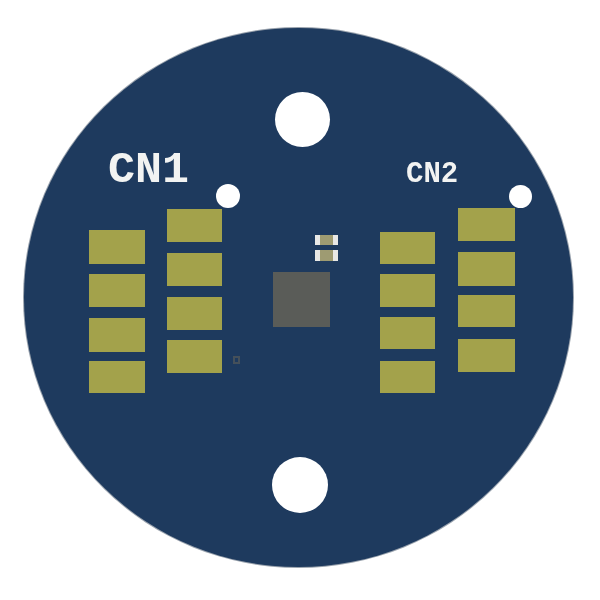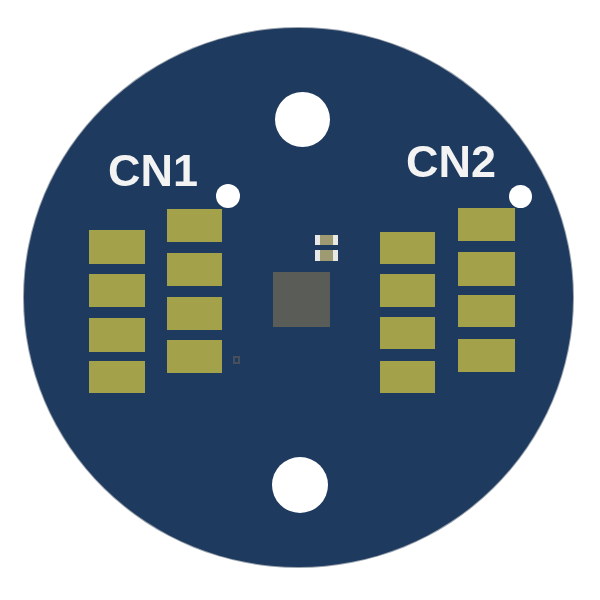--- a/index.html
+++ b/index.html
@@ -2,29 +2,29 @@
 <html style="--bg: #ffffff; --board: #1e3a5e; --pad: #a3a24b; --silk: #f2f3f2; --hole: #ffffff; --ic: #5a5c58; --pbody: #9e9b72; --term: #e8e8e6; --fid: #45505a;"><head>
 <meta charset="utf-8">
 <style>
   :root{
     --bg:#ffffff; --board:#1e3a5e; --pad:#a3a24b; --silk:#f2f3f2; --hole:#ffffff;
     --ic:#5a5c58; --pbody:#9e9b72; --term:#e8e8e6; --fid:#45505a;
   }
   html,body{margin:0;padding:0;}
   body{width:600px;height:600px;overflow:hidden;background:var(--bg);}
   .stage{position:relative;width:600px;height:600px;background:var(--bg);
-         font-family:Liberation Sans, sans-serif;}
+         font-family:Liberation Mono, monospace;}
   .board{position:absolute;left:24px;top:28px;width:549px;height:539px;border-radius:50%;
          background:var(--board);box-shadow:0 0 0 1px rgba(70,85,105,0.55);}
   .layer{position:absolute;left:0;top:0;width:600px;height:600px;pointer-events:none;}
   .pad{position:absolute;background:var(--pad);}
   .hole,.via{position:absolute;border-radius:50%;background:var(--hole);}
   .label{position:absolute;color:var(--silk);font-weight:bold;line-height:1;white-space:nowrap;}
   .cn1{left:108px;top:148px;font-size:45px;}
-  .cn2{left:406px;top:139px;font-size:45px;}
+  .cn2{left:406px;top:160px;font-size:29px;}
   .boardname{left:305px;top:412px;font-size:43px;letter-spacing:1px;transform:translateX(-50%);}
   .ic{position:absolute;left:273px;top:272px;width:57px;height:55px;background:var(--ic);}
   .passive{position:absolute;left:315px;top:235px;width:23px;height:26px;
            display:flex;flex-direction:column;justify-content:space-between;}
   .passive .half{display:flex;height:10px;}
   .passive .half.h2{height:11px;}
   .passive .cap{width:5px;background:var(--term);}
   .passive .mid{flex:1;background:var(--pbody);}
   .fiducial{position:absolute;left:233px;top:356px;width:7px;height:8px;box-sizing:border-box;
             border:2px solid var(--fid);background:transparent;}

